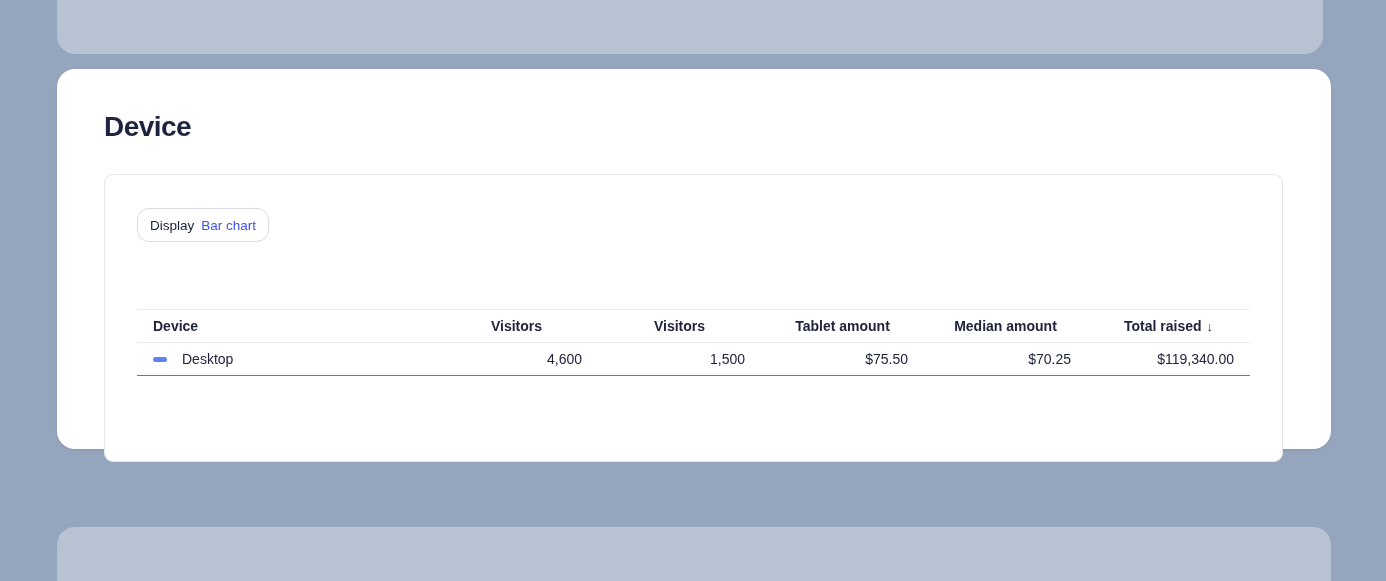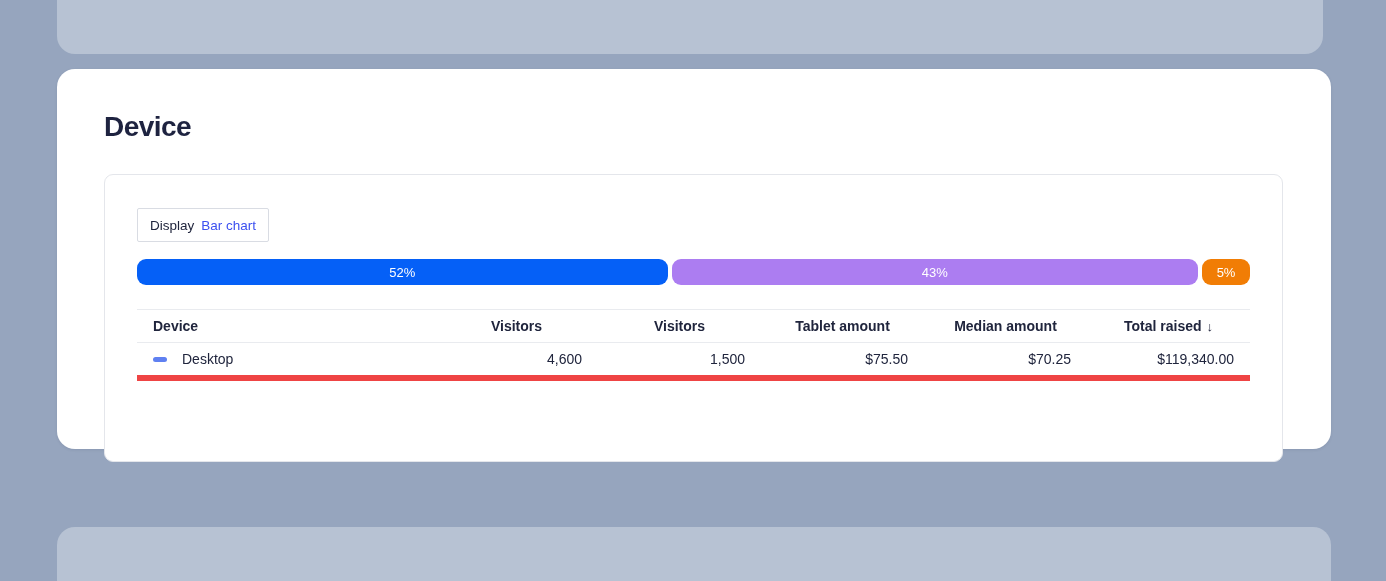--- a/index.html
+++ b/index.html
@@ -75,21 +75,21 @@
   .display-pill {
     position: absolute;
     left: 32px;
     top: 33px;
     height: 32px;
     display: inline-flex;
     align-items: center;
     gap: 7px;
     padding: 0 12px;
     border: 1px solid #d9dce3;
-    border-radius: 2px;
+    border-radius: 12px;
     background: #ffffff;
     font-size: 13.5px;
     cursor: pointer;
   }
   .display-pill .pill-label { color: #20253d; }
   .display-pill .pill-value { color: #3c50f0; }
 
   
   .bar {
     position: absolute;
@@ -143,21 +143,21 @@
     text-align: center;
     color: #20253d;
     border-top: 1px solid #e9ebef;
     border-bottom: 1px solid #e9ebef;
     cursor: pointer;
   }
   table.data thead th.al { text-align: left; }
   table.data td {
     text-align: right;
     color: #20253d;
-    border-bottom: 6px solid #ef4444;
+    border-bottom: 1px solid #ef4444;
   }
   table.data td.al { text-align: left; }
   .device-cell {
     display: flex;
     align-items: center;
     gap: 15px;
   }
   .swatch {
     display: inline-block;
     width: 14px;
@@ -181,31 +181,20 @@
 
   <h1 class="section-title">Device</h1>
 
   <div class="panel">
 
     <div class="display-pill">
       <span class="pill-label">Display</span>
       <span class="pill-value">Bar chart</span>
     </div>
 
-    <div class="bar">
-      <div class="seg seg-0" style="background-color: rgb(5, 96, 247);">
-        <span>52%</span>
-      </div>
-      <div class="seg seg-1" style="background-color: rgb(172, 125, 241);">
-        <span>43%</span>
-      </div>
-      <div class="seg seg-2" style="background-color: rgb(241, 125, 5);">
-        <span>5%</span>
-      </div>
-    </div>
 
     <div class="table-wrap">
       <table class="data">
         <colgroup>
           <col class="c-device">
           <col class="c-num">
             <col class="c-num">
             <col class="c-num">
             <col class="c-num">
             <col class="c-num">

